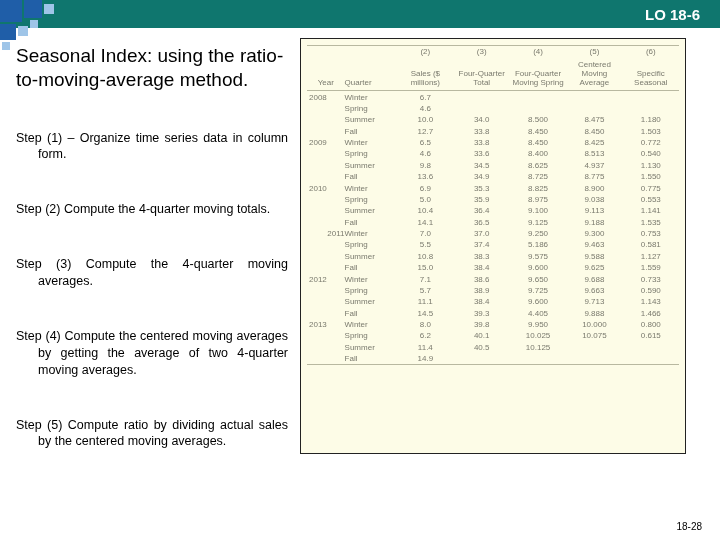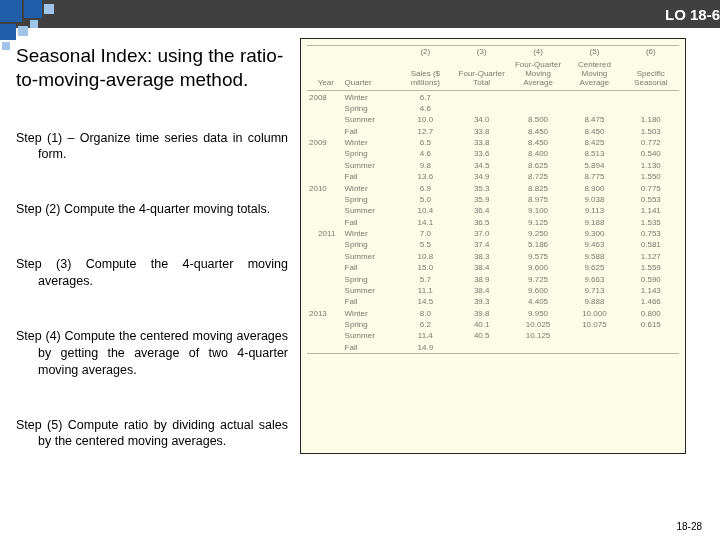--- a/index.html
+++ b/index.html
@@ -5,25 +5,26 @@
   * { box-sizing: border-box; margin: 0; padding: 0; }
   body {
     width: 720px;
     height: 540px;
     font-family: Arial, sans-serif;
     background: #fff;
     position: relative;
     overflow: hidden;
   }
   .header-bar {
-    background: #404040;
+    background: #0f766e;
     height: 28px;
     display: flex;
     align-items: center;
     justify-content: flex-end;
+    padding-right: 20px;
   }
   .header-label {
     color: #fff;
     font-weight: bold;
     font-size: 15px;
   }
   .logo-squares {
     position: absolute;
     top: 0;
     left: 0;
@@ -121,21 +122,21 @@
           <th class="col-num">(3)</th>
           <th class="col-num">(4)</th>
           <th class="col-num">(5)</th>
           <th class="col-num">(6)</th>
         </tr>
         <tr class="hr-bot">
           <th class="col-year" style="text-align:center">Year</th>
           <th class="col-qtr" style="text-align:left">Quarter</th>
           <th class="col-num">Sales ($ millions)</th>
           <th class="col-num">Four-Quarter Total</th>
-          <th class="col-num">Four-Quarter Moving Average</th>
+          <th class="col-num">Four-Quarter Moving Spring</th>
           <th class="col-num">Centered Moving Average</th>
           <th class="col-num">Specific Seasonal</th>
         </tr>
       </thead>
       <tbody id="tbody">
           <tr>
             <td class="col-year" style="text-align:left;padding-left:2px">2008</td>
             <td class="col-qtr" style="text-align:left">Winter</td>
             <td class="col-num">6.7</td>
             <td class="col-num"></td>
@@ -187,21 +188,21 @@
             <td class="col-num">8.400</td>
             <td class="col-num">8.513</td>
             <td class="col-num">0.540</td>
           </tr>
           <tr>
             <td class="col-year" style="text-align:left;padding-left:2px"></td>
             <td class="col-qtr" style="text-align:left">Summer</td>
             <td class="col-num">9.8</td>
             <td class="col-num">34.5</td>
             <td class="col-num">8.625</td>
-            <td class="col-num">5.894</td>
+            <td class="col-num">4.937</td>
             <td class="col-num">1.130</td>
           </tr>
           <tr>
             <td class="col-year" style="text-align:left;padding-left:2px"></td>
             <td class="col-qtr" style="text-align:left">Fall</td>
             <td class="col-num">13.6</td>
             <td class="col-num">34.9</td>
             <td class="col-num">8.725</td>
             <td class="col-num">8.775</td>
             <td class="col-num">1.550</td>
@@ -236,21 +237,21 @@
           <tr>
             <td class="col-year" style="text-align:left;padding-left:2px"></td>
             <td class="col-qtr" style="text-align:left">Fall</td>
             <td class="col-num">14.1</td>
             <td class="col-num">36.5</td>
             <td class="col-num">9.125</td>
             <td class="col-num">9.188</td>
             <td class="col-num">1.535</td>
           </tr>
           <tr>
-            <td class="col-year" style="text-align:center;padding-left:2px">2011</td>
+            <td class="col-year" style="text-align:right;padding-left:2px">2011</td>
             <td class="col-qtr" style="text-align:left">Winter</td>
             <td class="col-num">7.0</td>
             <td class="col-num">37.0</td>
             <td class="col-num">9.250</td>
             <td class="col-num">9.300</td>
             <td class="col-num">0.753</td>
           </tr>
           <tr>
             <td class="col-year" style="text-align:left;padding-left:2px"></td>
             <td class="col-qtr" style="text-align:left">Spring</td>
@@ -272,20 +273,29 @@
           <tr>
             <td class="col-year" style="text-align:left;padding-left:2px"></td>
             <td class="col-qtr" style="text-align:left">Fall</td>
             <td class="col-num">15.0</td>
             <td class="col-num">38.4</td>
             <td class="col-num">9.600</td>
             <td class="col-num">9.625</td>
             <td class="col-num">1.559</td>
           </tr>
           <tr>
+            <td class="col-year" style="text-align:left;padding-left:2px">2012</td>
+            <td class="col-qtr" style="text-align:left">Winter</td>
+            <td class="col-num">7.1</td>
+            <td class="col-num">38.6</td>
+            <td class="col-num">9.650</td>
+            <td class="col-num">9.688</td>
+            <td class="col-num">0.733</td>
+          </tr>
+          <tr>
             <td class="col-year" style="text-align:left;padding-left:2px"></td>
             <td class="col-qtr" style="text-align:left">Spring</td>
             <td class="col-num">5.7</td>
             <td class="col-num">38.9</td>
             <td class="col-num">9.725</td>
             <td class="col-num">9.663</td>
             <td class="col-num">0.590</td>
           </tr>
           <tr>
             <td class="col-year" style="text-align:left;padding-left:2px"></td>

